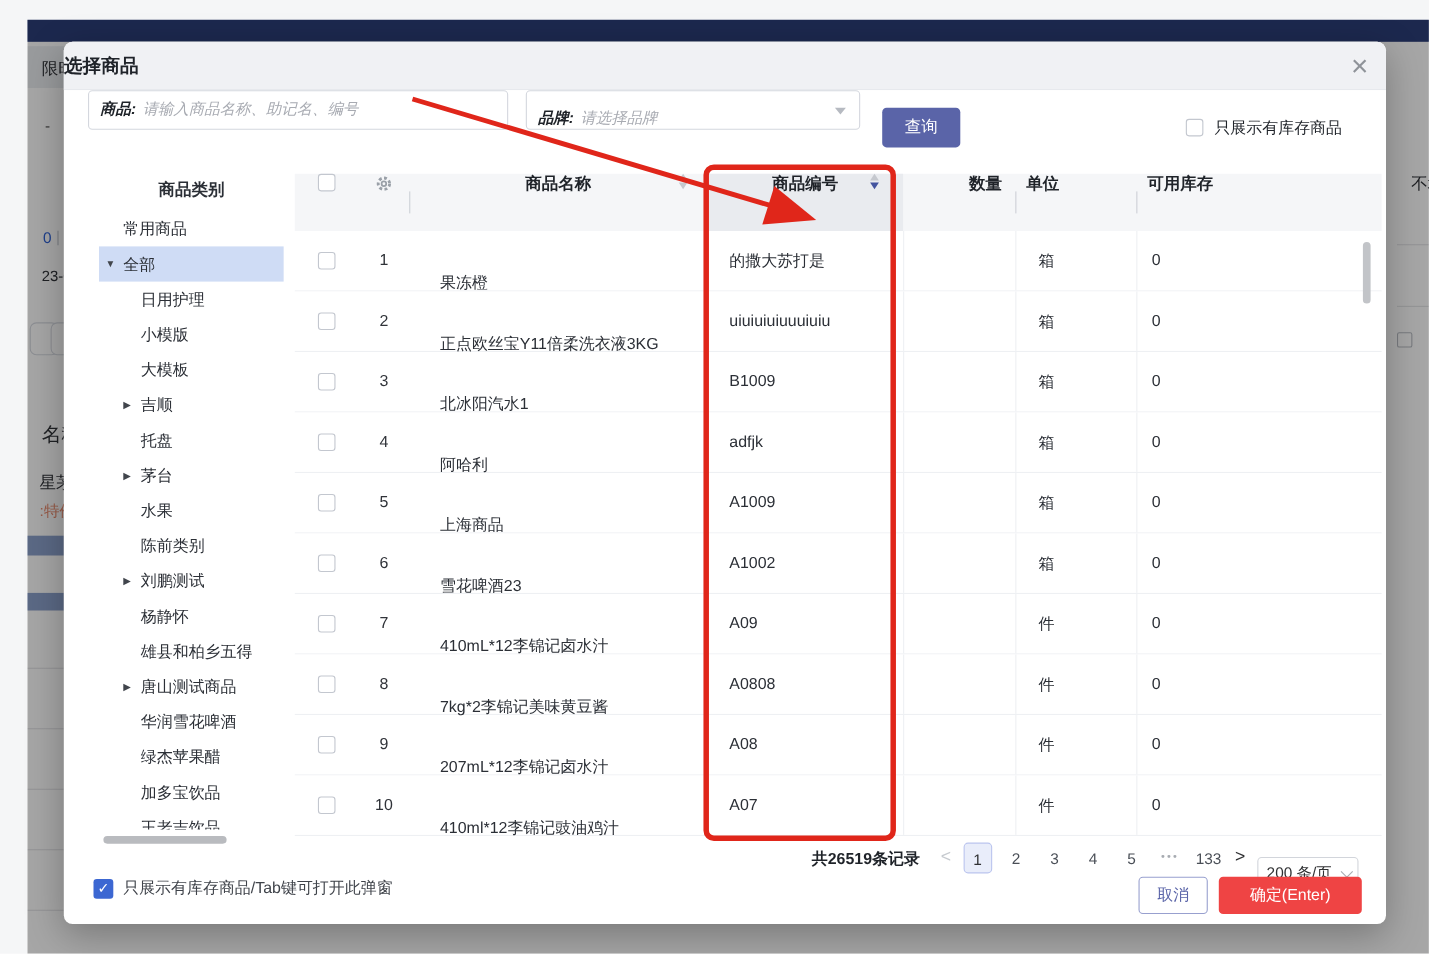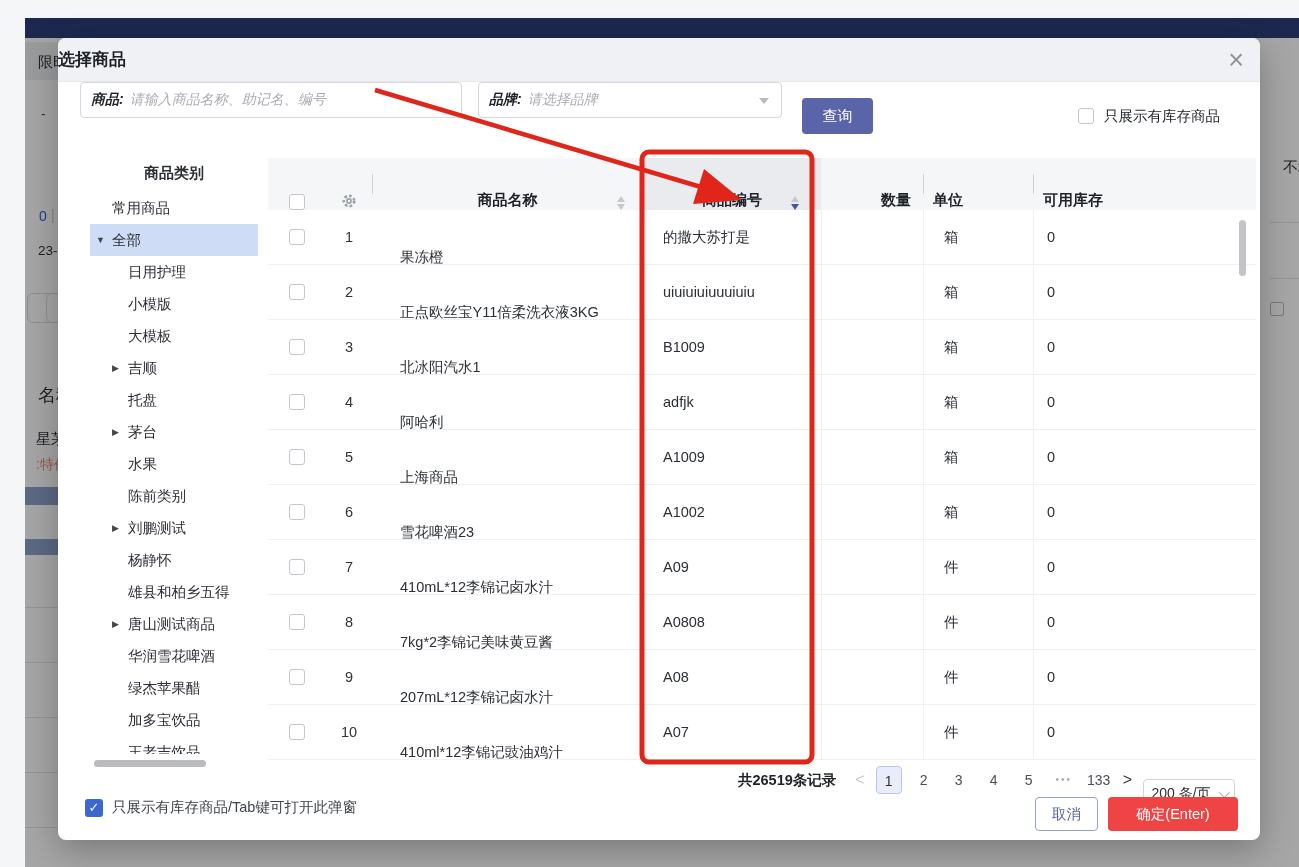--- a/index.html
+++ b/index.html
@@ -25,21 +25,21 @@
   .modal { position:absolute; left:58px; top:38px; width:1202px; height:802px; background:#fff; border-radius:8px; box-shadow:0 10px 34px rgba(0,0,0,.28); z-index:10; }
   .m-header { position:absolute; left:0; top:0; width:100%; height:44px; background:#f0f1f4; border-bottom:1px solid #e6e8ec; border-radius:8px 8px 0 0; }
   .m-title { width:100%; text-align:left; line-height:44px; font-size:17px; font-weight:700; color:#1f2329; }
   .m-close { position:absolute; right:16px; top:4px; font-size:27px; color:#8f9399; cursor:pointer; line-height:36px; }
 
   
   .s-input { position:absolute; top:44px; height:36px; border:1px solid #d4d7de; border-radius:4px; background:#fff; display:flex; align-items:center; padding:0 10px; font-size:14px;font-style:italic; }
   .s-input .lbl { color:#1f2329; font-weight:600; margin-right:6px; }
   .s-input .ph { color:#a8abb2; }
   #product-input { left:22px; width:382px; }
-  #brand-select { left:420px; width:304px; }
+  #brand-select { left:420px; width:304px;align-items:flex-end; }
   .sel-caret { position:absolute; right:12px; top:15px; width:0; height:0; border-left:5px solid transparent; border-right:5px solid transparent; border-top:6px solid #b6bac1; }
   .btn-query { position:absolute; left:744px; top:60px; width:71px; height:36px; background:#5a64a8; color:#fff; font-size:15px; border:none; border-radius:4px; text-align:center; line-height:36px; cursor:pointer; }
   .cbx { width:16px; height:16px; border:1px solid #c3c7cf; border-radius:3px; background:#fff; }
   .stock-filter { position:absolute; left:1020px; top:60px; height:36px; display:flex; align-items:center; gap:10px; font-size:14.5px; color:#1f2329; }
 
   
   .sidebar { position:absolute; left:32px; top:120px; width:168px; height:610px; }
   .cat-title { text-align:center; font-size:15px; font-weight:600; color:#2b2f36; height:34px; line-height:30px; }
   .cat-list { position:absolute; top:34px; left:0; width:100%; height:562px; overflow:hidden; }
   .tree-item { display:flex; align-items:center; height:32px; font-size:14.5px; color:#2b2f36; cursor:pointer; }
@@ -54,21 +54,21 @@
   .t-head, .t-row { display:grid; grid-template-columns:58px 46px 271px 178px 102px 110px 223px; align-items:center; }
   .t-head { height:52px; background:#f5f6f8; color:#1f2329; font-weight:600; font-size:15px; }
   .t-row { height:55px; border-bottom:1px solid #eef0f3; background:#fff; }
   .c-check { display:flex; justify-content:center; }
   .c-num { text-align:center; color:#303339; }
   .c-name { padding-left:28px; overflow:hidden; white-space:nowrap;margin-top:41px; }
   .c-code { padding-left:20px; overflow:hidden; white-space:nowrap; }
   .c-unit { padding-left:20px; } .c-stock { padding-left:13px; }
   .t-row .c-qty, .t-row .c-unit, .t-row .c-stock { border-left:1px solid #eef0f3; height:100%; display:flex; align-items:center; }
   .t-row .c-qty { border-left:1px solid #eef0f3; }
-  .t-head .cell { position:relative; height:100%; display:flex; align-items:flex-end; }
+  .t-head .cell { position:relative; height:100%; display:flex; align-items:flex-start; }
   .t-head .hc-name { justify-content:center; } 
   .t-head .hc-code { justify-content:center; background:#e9ebef; }
   .t-head .hc-qty { justify-content:flex-end; padding-right:12px; }
   .t-head .hc-unit { padding-left:10px; } .t-head .hc-stock { padding-left:10px; }
   .hsep { position:absolute; left:0; top:16px; width:1px; height:20px; background:#cdd0d6; }
   .sort { display:flex; flex-direction:column; gap:2px; position:absolute; }
   .sort .su { width:0; height:0; border-left:4.5px solid transparent; border-right:4.5px solid transparent; border-bottom:6px solid #c5c8ce; }
   .sort .sd { width:0; height:0; border-left:4.5px solid transparent; border-right:4.5px solid transparent; border-top:6px solid #c5c8ce; }
   .sort .active { border-top-color:#44549f; }
   .t-vthumb { position:absolute; right:10px; top:62px; width:7px; height:56px; background:#c2c4c8; border-radius:4px; }

